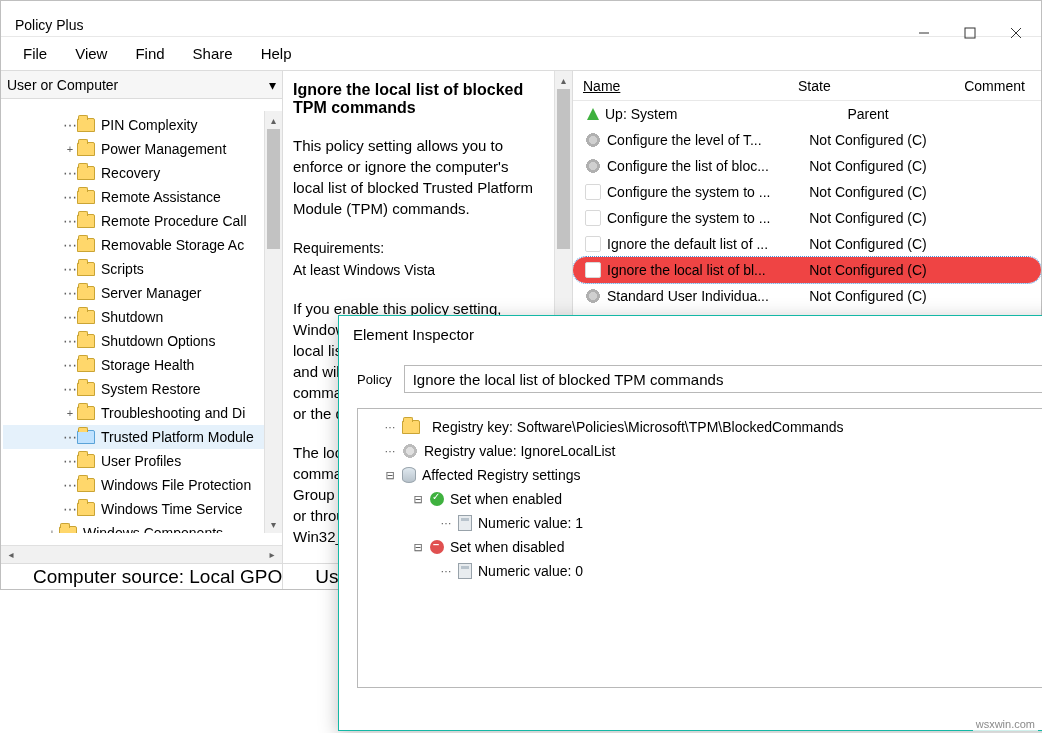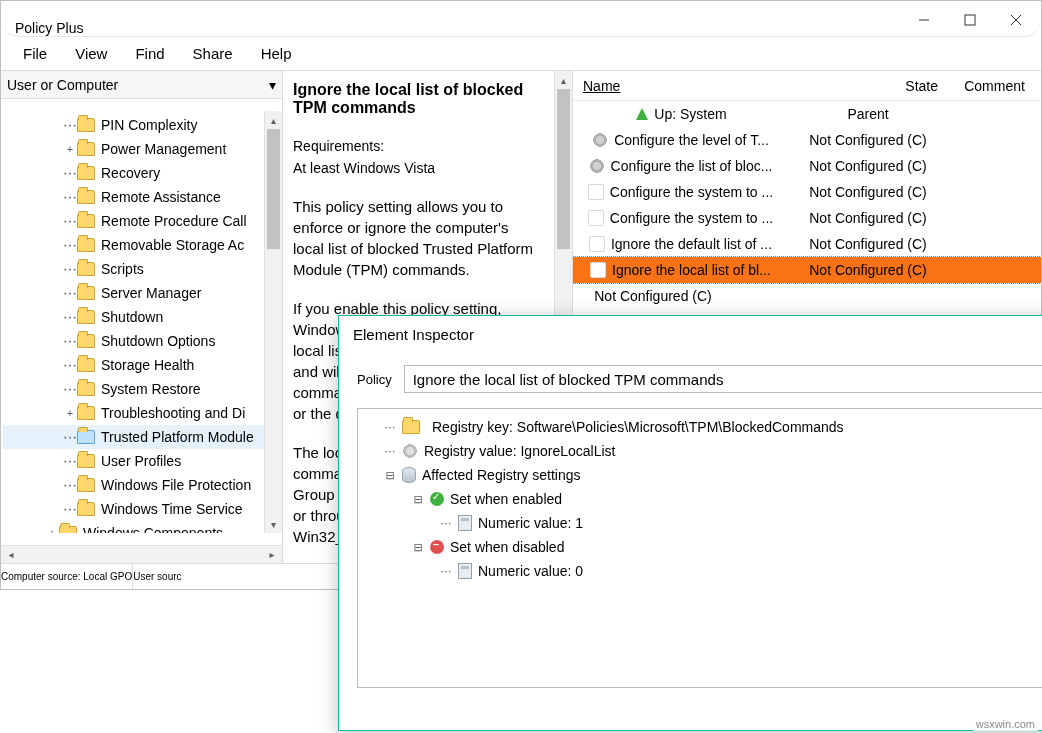--- a/index.html
+++ b/index.html
@@ -1,19 +1,19 @@
 <!DOCTYPE html>
 <html><head>
 <meta charset="utf-8">
 <style>
 * { box-sizing: border-box; font-family: "Segoe UI", Tahoma, sans-serif; font-size: 14px; }
 body { margin: 0; background: #fff; width: 1042px; height: 733px; overflow: hidden; position: relative; }
 .window { position: absolute; background: #fff; border: 1px solid #bfbfbf; }
 .main-win { left: 0; top: 0; width: 1042px; height: 590px; }
-.titlebar { height: 36px; display: flex; align-items: flex-end; padding: 4px 2px 0 14px; border-bottom: 1px solid #e8e8e8; border-radius: 18px; }
+.titlebar { height: 36px; display: flex; align-items: flex-start; padding: 16px 2px 0 14px; border-bottom: 1px solid #e8e8e8; }
 .titlebar .title { flex: 1; color: #000; font-size: 14px; }
 .win-btn { width: 46px; height: 32px; display: flex; align-items: center; justify-content: center; color: #444; }
 .menubar { height: 34px; display: flex; align-items: center; padding: 0 8px; gap: 0; border-bottom: 1px solid #dcdcdc; }
 .menu-item { padding: 4px 14px; font-size: 15px; }
 .content-row { display: flex; height: calc(100% - 36px - 34px - 26px); }
 .left-pane { width: 282px; border-right: 1px solid #dcdcdc; display: flex; flex-direction: column; gap: 12px; }
 .combo { height: 28px; border-bottom: 1px solid #dcdcdc; display: flex; align-items: center; padding: 0 6px; position: relative; background: #f6f6f6; }
 .combo .chev { position: absolute; right: 6px; }
 .tree { flex: 1; overflow: hidden; position: relative; padding: 2px 0 2px 2px; }
 .tree-scroll { position: absolute; right: 0; top: 0; bottom: 0; width: 18px; background: #f1f1f1; border-left: 1px solid #e0e0e0; }
@@ -29,34 +29,34 @@
 .mid-pane { width: 290px; border-right: 1px solid #dcdcdc; padding: 8px 10px 8px 10px; position: relative; overflow:hidden;}
 .mid-scroll { position:absolute; right:0; top:0; bottom:0; width:18px; background:#f1f1f1; border-left:1px solid #e0e0e0; }
 .mid-scroll .arrow{height:18px;display:flex;align-items:center;justify-content:center;font-size:10px;color:#606060;}
 .mid-scroll .thumb{position:absolute;left:2px;right:2px;top:18px;height:160px;background:#c2c2c2;}
 .mid-pane h3 { font-size: 16px; font-weight: bold; margin: 2px 20px 18px 0; }
 .mid-pane p { margin: 0 20px 18px 0; line-height: 1.4; font-size: 15px; }
 .right-pane { flex:1; display:flex; flex-direction:column; overflow:hidden; }
 .rp-header { display:flex; height:30px; align-items:center; border-bottom:1px solid #e8e8e8; }
 .rp-header .col { padding:0 10px; font-size:14px; }
 .rp-header .col:nth-child(1){ width:215px;text-decoration:underline; }
-.rp-header .col:nth-child(2){ width:160px; text-align:right; }
+.rp-header .col:nth-child(2){ width:160px; text-align:left; }
 .rp-header .col:nth-child(3){ flex:1; text-align:center; }
 .rp-row { display:flex; height:26px; align-items:center; }
-.rp-row.sel { background:#f97316; outline:1px dotted #4a90d9; }
-.rp-row .c1 { width:215px; padding-left:0; display:flex; align-items:center; gap:6px; white-space:nowrap; overflow:hidden;justify-content:center; }
+.rp-row.sel { background:#ef4444; outline:1px dotted #4a90d9;border-radius:13px; }
+.rp-row .c1 { width:215px; padding-left:12px; display:flex; align-items:center; gap:6px; white-space:nowrap; overflow:hidden; }
 .rp-row .c2 { width:160px; text-align:center; }
 .rp-row .c3 { flex:1; }
 .gear { width:16px; height:16px; border-radius:50%; background:radial-gradient(circle,#d0d0d0 35%,#b0b0b0 36% 60%,transparent 61%); position:relative; flex-shrink:0;}
 .blank-ic { width:16px; height:16px; border:1px solid #d8d8d8; background:#fff; flex-shrink:0; border-radius:2px;}
 .up-ic { width:0;height:0;border-left:6px solid transparent;border-right:6px solid transparent;border-bottom:12px solid #3fb13f; flex-shrink:0; margin-left:2px;}
 .hscroll { height:18px; background:#f1f1f1; border-top:1px solid #e0e0e0; display:flex; align-items:center; justify-content:space-between; padding:0 2px; }
 .hscroll .ar { width:16px; text-align:center; font-size:10px; color:#606060; }
 .statusbar { height:26px; border-top:1px solid #dcdcdc; display:flex; align-items:center; }
-.statusbar .cell { padding:0 0; border-right:1px solid #dcdcdc; height:100%; display:flex; align-items:center; font-size:10px; }
+.statusbar .cell { padding:0 0; border-right:1px solid #dcdcdc; height:100%; display:flex; align-items:center; font-size:19px;margin-left:32px; }
 
 .insp-win { left:338px; top:315px; width:832px; height:416px; border:1px solid #14b8a6; box-shadow:0 4px 18px rgba(0,0,0,0.25); }
 .insp-title { height:36px; display:flex; align-items:center; padding:0 2px 0 14px; }
 .insp-title .t { flex:1; font-size:15px; }
 .insp-body { padding:12px 18px 10px 18px; }
 .insp-row1 { display:flex; align-items:center; gap:12px; }
 .insp-row1 label { font-size:13px; }
 .insp-row1 input { flex:1; height:28px; border:1px solid #b8b8b8; padding:0 8px; background:#fff; font-size:15px; }
 .btn { height:30px; padding:0 22px; background:#e9e9e9; border:1px solid #b0b0b0; font-size:15px; display:inline-flex; align-items:center; }
 .insp-tree { border:1px solid #b8b8b8; margin-top:14px; height:280px; padding:6px 4px; overflow:auto; }
@@ -257,22 +257,22 @@
             <span>Windows Components</span>
           </div>
         </div>
       <div class="hscroll">
         <span class="ar">◂</span>
           <span class="ar">▸</span>
       </div>
     </div>
     <div class="mid-pane">
       <h3>Ignore the local list of blocked TPM commands</h3>
+      <p>This policy setting allows you to enforce or ignore the computer's local list of blocked Trusted Platform Module (TPM) commands.</p>
       <p><span>Requirements:</span><br><span>At least Windows Vista</span></p>
-      <p>This policy setting allows you to enforce or ignore the computer's local list of blocked Trusted Platform Module (TPM) commands.</p>
       <p>If you enable this policy setting, Windows will ignore the computer's local list of blocked TPM commands and will only block those TPM commands specified by Group Policy or the default list.</p>
       <p>The local list of blocked TPM commands is configured outside of Group Policy by running "tpm.msc" or through scripting against the Win32_Tpm interface.</p>
       <div class="mid-scroll">
         <div class="arrow">▴</div>
           <div class="thumb"></div>
           <div class="arrow" style="position:absolute;bottom:0;left:0;right:0">▾</div>
       </div>
     </div>
     <div class="right-pane">
       <div class="rp-header">
@@ -331,20 +331,24 @@
           </div>
           <div class="rp-row sel">
             <div class="c1">
               <span class="blank-ic"></span>
               <span>Ignore the local list of bl...</span>
             </div>
             <div class="c2">Not Configured (C)</div>
             <div class="c3"></div>
           </div>
           <div class="rp-row">
+            <div class="c1">
+              <span class="gear"></span>
+              <span>Standard User Individua...</span>
+            </div>
             <div class="c2">Not Configured (C)</div>
             <div class="c3"></div>
           </div>
         </div>
     </div>
   </div>
   <div class="statusbar">
     <div class="cell">Computer source:  Local GPO</div>
     <div class="cell" style="border-right:none">User sourc</div>
   </div>

